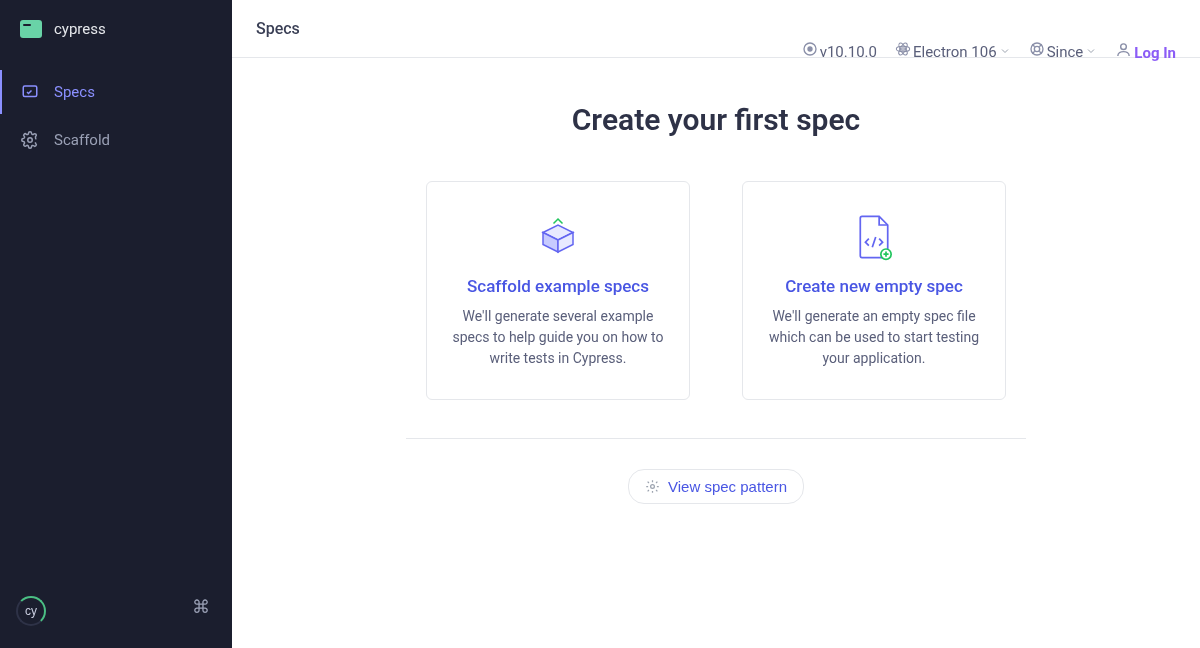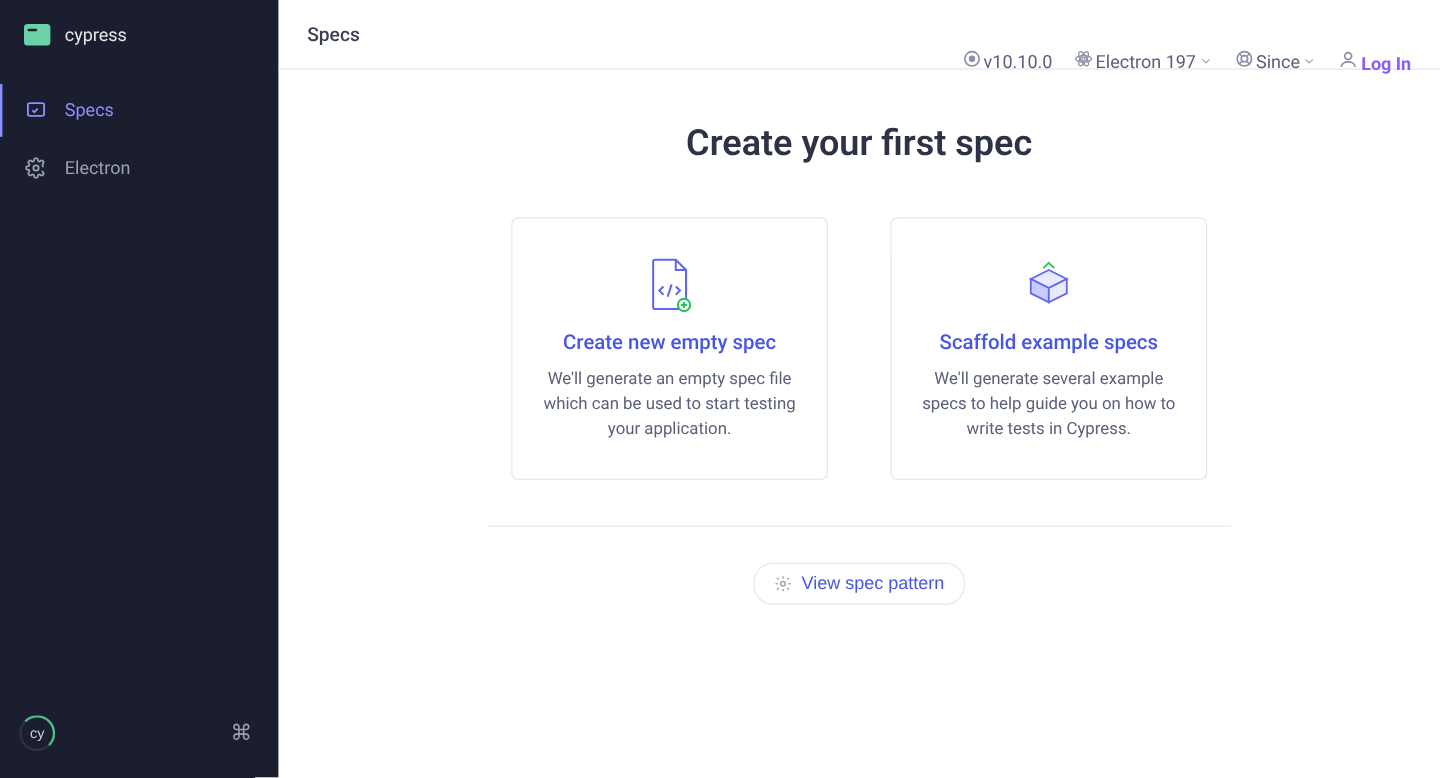--- a/index.html
+++ b/index.html
@@ -78,21 +78,20 @@
     width: 20px; height: 20px;
     display: inline-flex;
     align-items: center; justify-content: center;
     color: currentColor;
   }
 
   .sidebar-bottom {
     margin-top: auto;
     display: flex;
     justify-content: space-between;
-    align-items: center;
     padding: 16px 22px 22px 16px;
   }
   .cy-badge {
     width: 30px; height: 30px;
     border: 2px solid #2e3247;
     border-top-color:#4bbf84;
     border-right-color:#4bbf84;
     border-radius: 50%;
     display: flex; align-items: center; justify-content: center;
     font-size: 12px; color:#c9cddf;
@@ -234,21 +233,21 @@
       </span>
       <span>Specs</span>
     </div>
     <div class="nav-item">
       <span class="nav-icon">
         <svg width="18" height="18" viewBox="0 0 24 24" fill="none" stroke="currentColor" stroke-width="2">
             <circle cx="12" cy="12" r="3"></circle>
             <path d="M19.4 15a1.7 1.7 0 0 0 .34 1.87l.06.06a2 2 0 1 1-2.83 2.83l-.06-.06a1.7 1.7 0 0 0-1.87-.34 1.7 1.7 0 0 0-1.03 1.56V21a2 2 0 1 1-4 0v-.09a1.7 1.7 0 0 0-1.03-1.56 1.7 1.7 0 0 0-1.87.34l-.06.06a2 2 0 1 1-2.83-2.83l.06-.06A1.7 1.7 0 0 0 4.6 15a1.7 1.7 0 0 0-1.56-1.03H3a2 2 0 1 1 0-4h.09A1.7 1.7 0 0 0 4.6 9a1.7 1.7 0 0 0-.34-1.87l-.06-.06A2 2 0 1 1 7.03 4.24l.06.06A1.7 1.7 0 0 0 9 4.6a1.7 1.7 0 0 0 1.03-1.56V3a2 2 0 1 1 4 0v.09A1.7 1.7 0 0 0 15 4.6a1.7 1.7 0 0 0 1.87-.34l.06-.06a2 2 0 1 1 2.83 2.83l-.06.06A1.7 1.7 0 0 0 19.4 9c.14.34.22.7.22 1.07s-.08.73-.22 1.07"></path>
           </svg>
       </span>
-      <span>Electron</span>
+      <span>Scaffold</span>
     </div>
   </nav>
 
   <div class="sidebar-bottom">
     <span class="cy-badge">cy</span>
     <span class="kb-icon">⌘</span>
   </div>
 </aside>
 
 <main class="main">
@@ -268,21 +267,21 @@
 
     <span class="topbar-item">
       <span>
         <svg width="16" height="16" viewBox="0 0 24 24" fill="none" stroke="#8a8fa8" stroke-width="1.6">
             <circle cx="12" cy="12" r="2"></circle>
             <ellipse cx="12" cy="12" rx="10" ry="4"></ellipse>
             <ellipse cx="12" cy="12" rx="10" ry="4" transform="rotate(60 12 12)"></ellipse>
             <ellipse cx="12" cy="12" rx="10" ry="4" transform="rotate(-60 12 12)"></ellipse>
           </svg>
       </span>
-      <span>Electron 197</span>
+      <span>Electron 106</span>
       <span class="chevron-down">
         <svg width="12" height="12" viewBox="0 0 24 24" fill="none" stroke="currentColor" stroke-width="2">
             <path d="M6 9l6 6 6-6"></path>
           </svg>
       </span>
     </span>
 
     <span class="topbar-item">
       <span>
         <svg width="16" height="16" viewBox="0 0 24 24" fill="none" stroke="#8a8fa8" stroke-width="2">
@@ -307,46 +306,46 @@
           </svg>
       </span>
       <span>Log In</span>
     </span>
   </header>
 
   <div class="content">
     <h1 class="heading">Create your first spec</h1>
 
     <div class="cards">
+      <div class="card">
+        <div class="card-illus">
+          <svg width="48" height="48" viewBox="0 0 64 64" fill="none">
+            <path d="M12 26l20-10 20 10-20 10z" fill="#e8eaff" stroke="#6366f1" stroke-width="2"></path>
+            <path d="M12 26v16l20 10V36z" fill="#c7cbff" stroke="#6366f1" stroke-width="2"></path>
+            <path d="M52 26v16l-20 10V36z" fill="#e8eaff" stroke="#6366f1" stroke-width="2"></path>
+            <path d="M26 14l6-6 6 6" stroke="#22c55e" stroke-width="2" fill="none"></path>
+          </svg>
+        </div>
+        <div class="card-title">Scaffold example specs</div>
+        <div class="card-desc">We'll generate several example specs to help guide you on how to write tests in Cypress.</div>
+      </div>
+
       <div class="card">
         <div class="card-illus">
           <svg width="42" height="48" viewBox="0 0 48 56" fill="none">
             <path d="M10 4h20l10 10v36a2 2 0 0 1-2 2H10a2 2 0 0 1-2-2V6a2 2 0 0 1 2-2z" fill="#fff" stroke="#6366f1" stroke-width="2"></path>
             <path d="M30 4v10h10" stroke="#6366f1" stroke-width="2" fill="none"></path>
             <path d="M18 30l-4 4 4 4M30 30l4 4-4 4M26 28l-4 12" stroke="#6366f1" stroke-width="2" fill="none"></path>
             <circle cx="38" cy="48" r="6" fill="#fff" stroke="#22c55e" stroke-width="2"></circle>
             <path d="M38 45v6M35 48h6" stroke="#22c55e" stroke-width="2"></path>
           </svg>
         </div>
         <div class="card-title">Create new empty spec</div>
         <div class="card-desc">We'll generate an empty spec file which can be used to start testing your application.</div>
       </div>
-
-      <div class="card">
-        <div class="card-illus">
-          <svg width="48" height="48" viewBox="0 0 64 64" fill="none">
-            <path d="M12 26l20-10 20 10-20 10z" fill="#e8eaff" stroke="#6366f1" stroke-width="2"></path>
-            <path d="M12 26v16l20 10V36z" fill="#c7cbff" stroke="#6366f1" stroke-width="2"></path>
-            <path d="M52 26v16l-20 10V36z" fill="#e8eaff" stroke="#6366f1" stroke-width="2"></path>
-            <path d="M26 14l6-6 6 6" stroke="#22c55e" stroke-width="2" fill="none"></path>
-          </svg>
-        </div>
-        <div class="card-title">Scaffold example specs</div>
-        <div class="card-desc">We'll generate several example specs to help guide you on how to write tests in Cypress.</div>
-      </div>
     </div>
 
     <hr class="divider">
 
 
     <button class="outline-btn">
       <span class="ico">
         <svg width="15" height="15" viewBox="0 0 24 24" fill="none" stroke="currentColor" stroke-width="2">
             <circle cx="12" cy="12" r="3"></circle>
             <path d="M12 2v3M12 19v3M4.2 4.2l2.1 2.1M17.7 17.7l2.1 2.1M2 12h3M19 12h3M4.2 19.8l2.1-2.1M17.7 6.3l2.1-2.1"></path>

